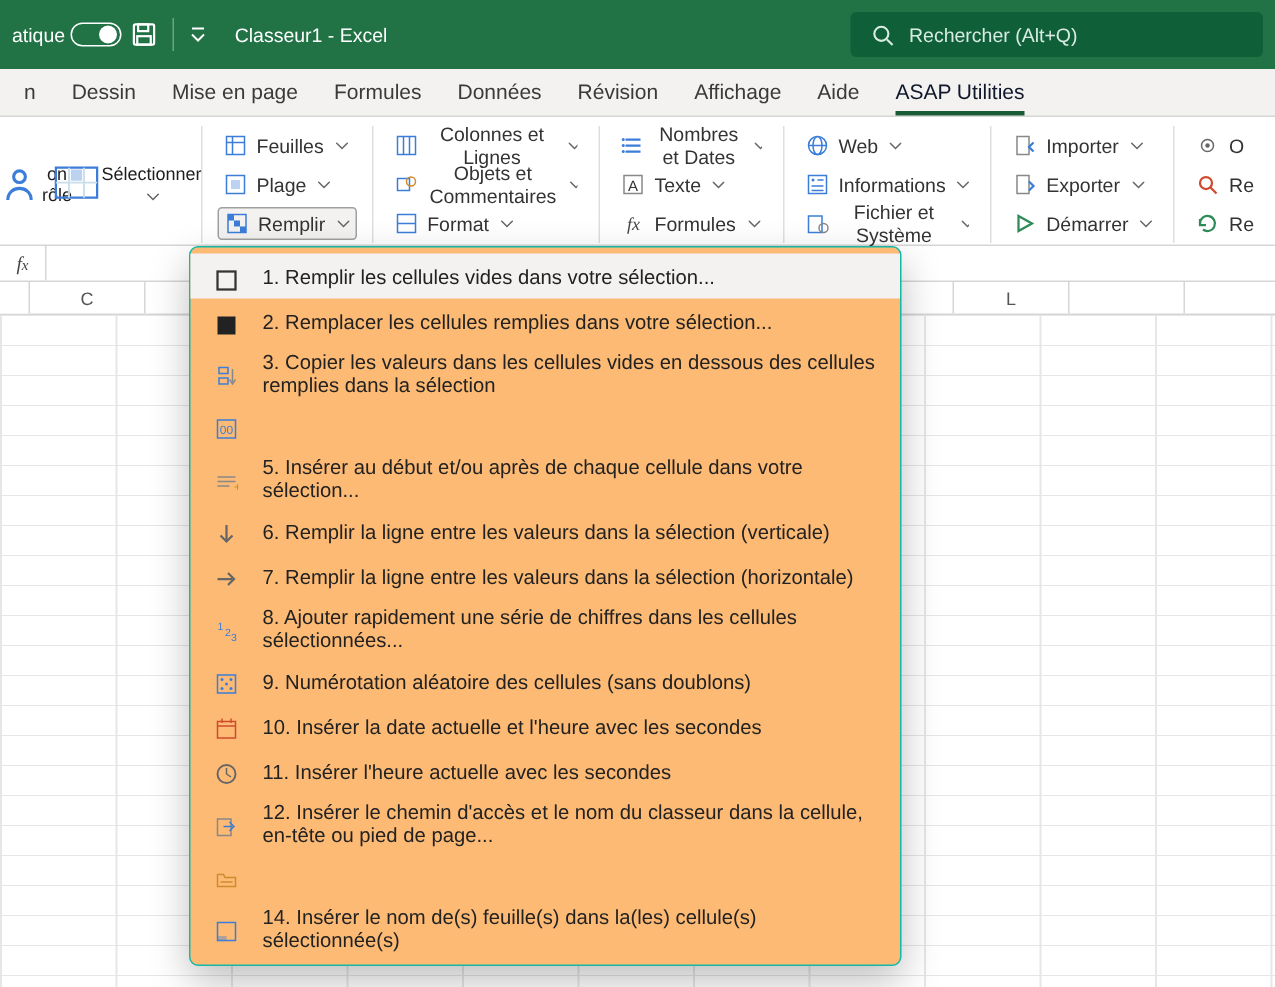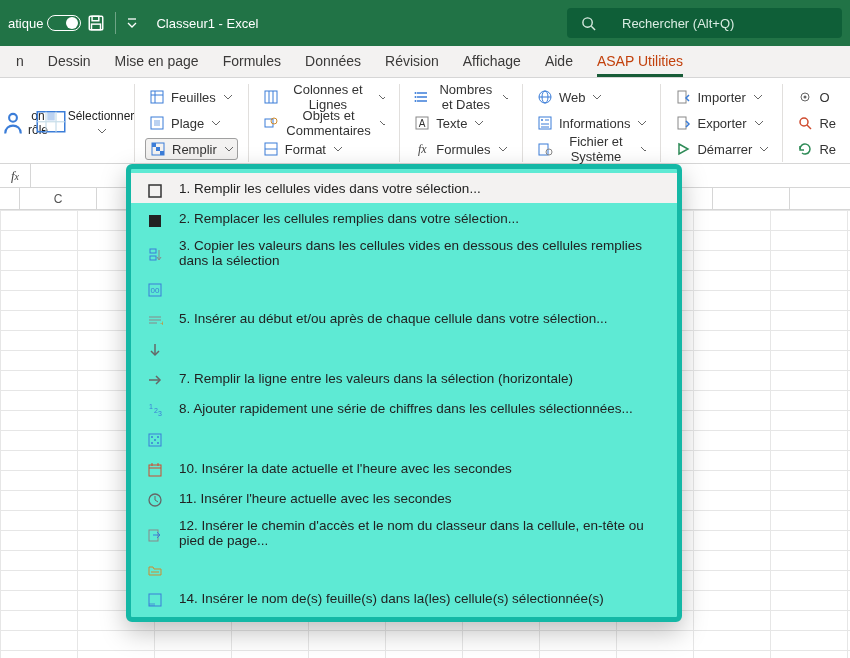--- a/index.html
+++ b/index.html
@@ -28,29 +28,29 @@
   .toggle {
     width: 34px; height: 16px; border:1px solid #fff; border-radius:8px; position:relative;
   }
   .toggle .knob { position:absolute; width:12px; height:12px; background:#fff; border-radius:50%; top:1px; left:18px; }
   .titlebar svg { display:block; }
   .sep { width:1px; height:22px; background:rgba(255,255,255,.35); margin:0 4px;}
   .title-text { margin-left:12px; font-size:13px; }
   .search-wrap { margin-left:auto; }
   .searchbox {
     height:30px; min-width:275px; background:#0f5f38; border-radius:4px;
-    display:flex; align-items:center; gap:26px; padding:0 14px; color:#d9ece2;
+    display:flex; align-items:center; gap:10px; padding:0 14px; color:#d9ece2;
   }
   
   .tabs {
     height:32px; background:#f3f2f1; display:flex; align-items:flex-end; gap:0;
     border-bottom:1px solid #d6d6d6; padding-left:4px;
   }
   .tab { padding:6px 12px 8px; font-size:14px; color:#3b3a39; cursor:pointer; position:relative;}
-  .tab.active { color:#c2410c; }
+  .tab.active { color:#0f172a; }
   .tab.active::after{ content:""; position:absolute; left:12px; right:12px; bottom:0; height:3px; background:#185c37;}
   
   .ribbon {
     background:#fff; border-bottom:1px solid #d6d6d6; height:86px;
     display:flex; align-items:flex-start; padding:6px 0 0 0; gap:0;
   }
   .group { border-right:1px solid #e1dfdd; height:78px; padding:0 10px; display:flex; gap:8px; }
   .group.last { border-right:none; }
   .bigctrl { display:flex; flex-direction:row; align-items:center; justify-content:center; width:64px; gap:2px;}
   .bigicon { width:30px; height:30px; display:flex; align-items:center; justify-content:center;}
@@ -70,22 +70,22 @@
   .sheet { position:relative; height:470px; }
   .colhdrs { height:22px; display:flex; border-bottom:1px solid #d6d6d6;}
   .rowhdr { width:20px; border-right:1px solid #d6d6d6; background:#fff;}
   .colhdr { border-right:1px solid #d6d6d6; text-align:center; font-size:12px; color:#555; line-height:22px; width:77px;}
   .grid { position:absolute; top:22px; left:0; right:0; bottom:0;
     background-image: linear-gradient(to right,#e6e6e6 1px,transparent 1px),linear-gradient(to bottom,#e6e6e6 1px,transparent 1px);
     background-size:77px 20px;
   }
   
   .flyout {
-    position:absolute; left:126px; top:164px; width:556px; background:#5eead4;
-    border:5px solid #14b8a6; border-radius:6px; box-shadow:0 10px 26px rgba(0,0,0,.25);
+    position:absolute; left:126px; top:164px; width:475px; background:#fdba74;
+    border:1px solid #14b8a6; border-radius:6px; box-shadow:0 10px 26px rgba(0,0,0,.25);
     padding:4px 0;
   }
   .flyrow { display:flex; align-items:center; gap:14px; padding:5px 14px; cursor:pointer; }
   .flyrow.hi { background:#f3f2f1; }
   .flyicon { width:20px; height:20px; display:flex; align-items:flex-end; justify-content:center; flex-shrink:0;}
   .flytext { font-size:13.5px; color:#222; }
 </style>
 </head>
 <body>
 
@@ -477,20 +477,21 @@
       </span>
     <span class="flytext">5. Insérer au début et/ou après de chaque cellule dans votre sélection...</span>
   </div>
   <div class="flyrow">
     <span class="flyicon">
         <svg width="16" height="16">
           <line x1="8" y1="2" x2="8" y2="12" stroke="#666" stroke-width="1.5"></line>
           <polyline points="4,9 8,13 12,9" fill="none" stroke="#666" stroke-width="1.5"></polyline>
         </svg>
       </span>
+    <span class="flytext">6. Remplir la ligne entre les valeurs dans la sélection (verticale)</span>
   </div>
   <div class="flyrow">
     <span class="flyicon">
         <svg width="16" height="16">
           <line x1="2" y1="8" x2="12" y2="8" stroke="#666" stroke-width="1.5"></line>
           <polyline points="9,4 13,8 9,12" fill="none" stroke="#666" stroke-width="1.5"></polyline>
         </svg>
       </span>
     <span class="flytext">7. Remplir la ligne entre les valeurs dans la sélection (horizontale)</span>
   </div>
@@ -508,20 +509,21 @@
     <span class="flyicon">
         <svg width="16" height="16">
           <rect x="2" y="2" width="12" height="12" fill="none" stroke="#3b7dd8"></rect>
           <circle cx="5" cy="5" r="1" fill="#3b7dd8"></circle>
           <circle cx="11" cy="5" r="1" fill="#3b7dd8"></circle>
           <circle cx="8" cy="8" r="1" fill="#3b7dd8"></circle>
           <circle cx="5" cy="11" r="1" fill="#3b7dd8"></circle>
           <circle cx="11" cy="11" r="1" fill="#3b7dd8"></circle>
         </svg>
       </span>
+    <span class="flytext">9. Numérotation aléatoire des cellules (sans doublons)</span>
   </div>
   <div class="flyrow">
     <span class="flyicon">
         <svg width="16" height="16">
           <rect x="2" y="3" width="12" height="11" fill="none" stroke="#cf4b2e"></rect>
           <line x1="2" y1="6" x2="14" y2="6" stroke="#cf4b2e"></line>
           <line x1="5" y1="1" x2="5" y2="4" stroke="#cf4b2e"></line>
           <line x1="11" y1="1" x2="11" y2="4" stroke="#cf4b2e"></line>
         </svg>
       </span>

